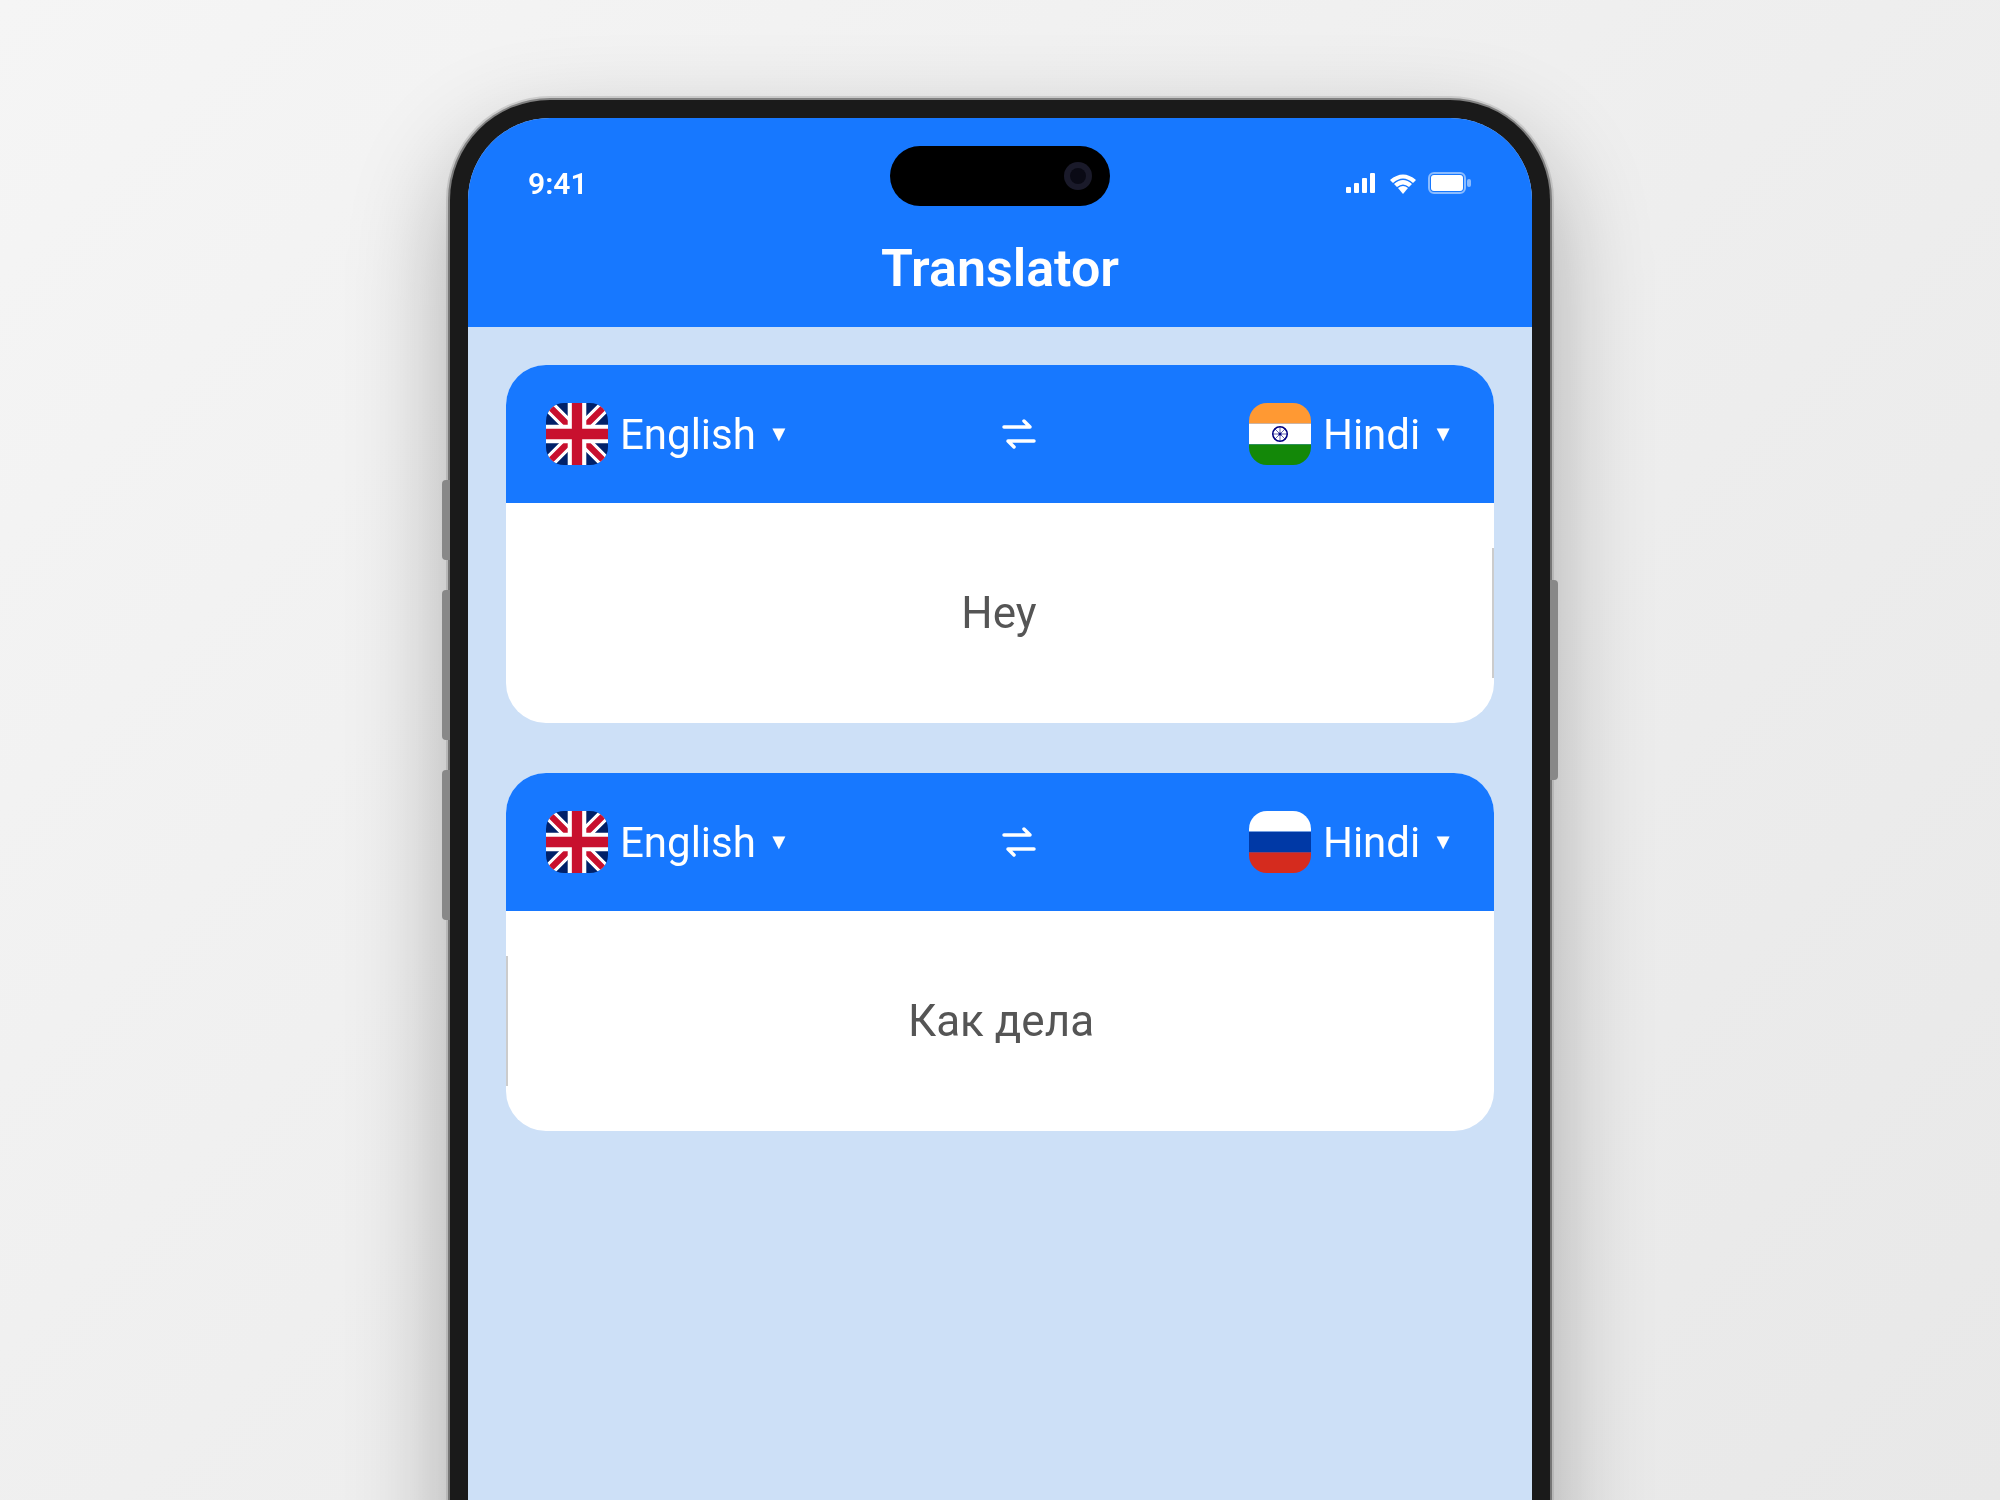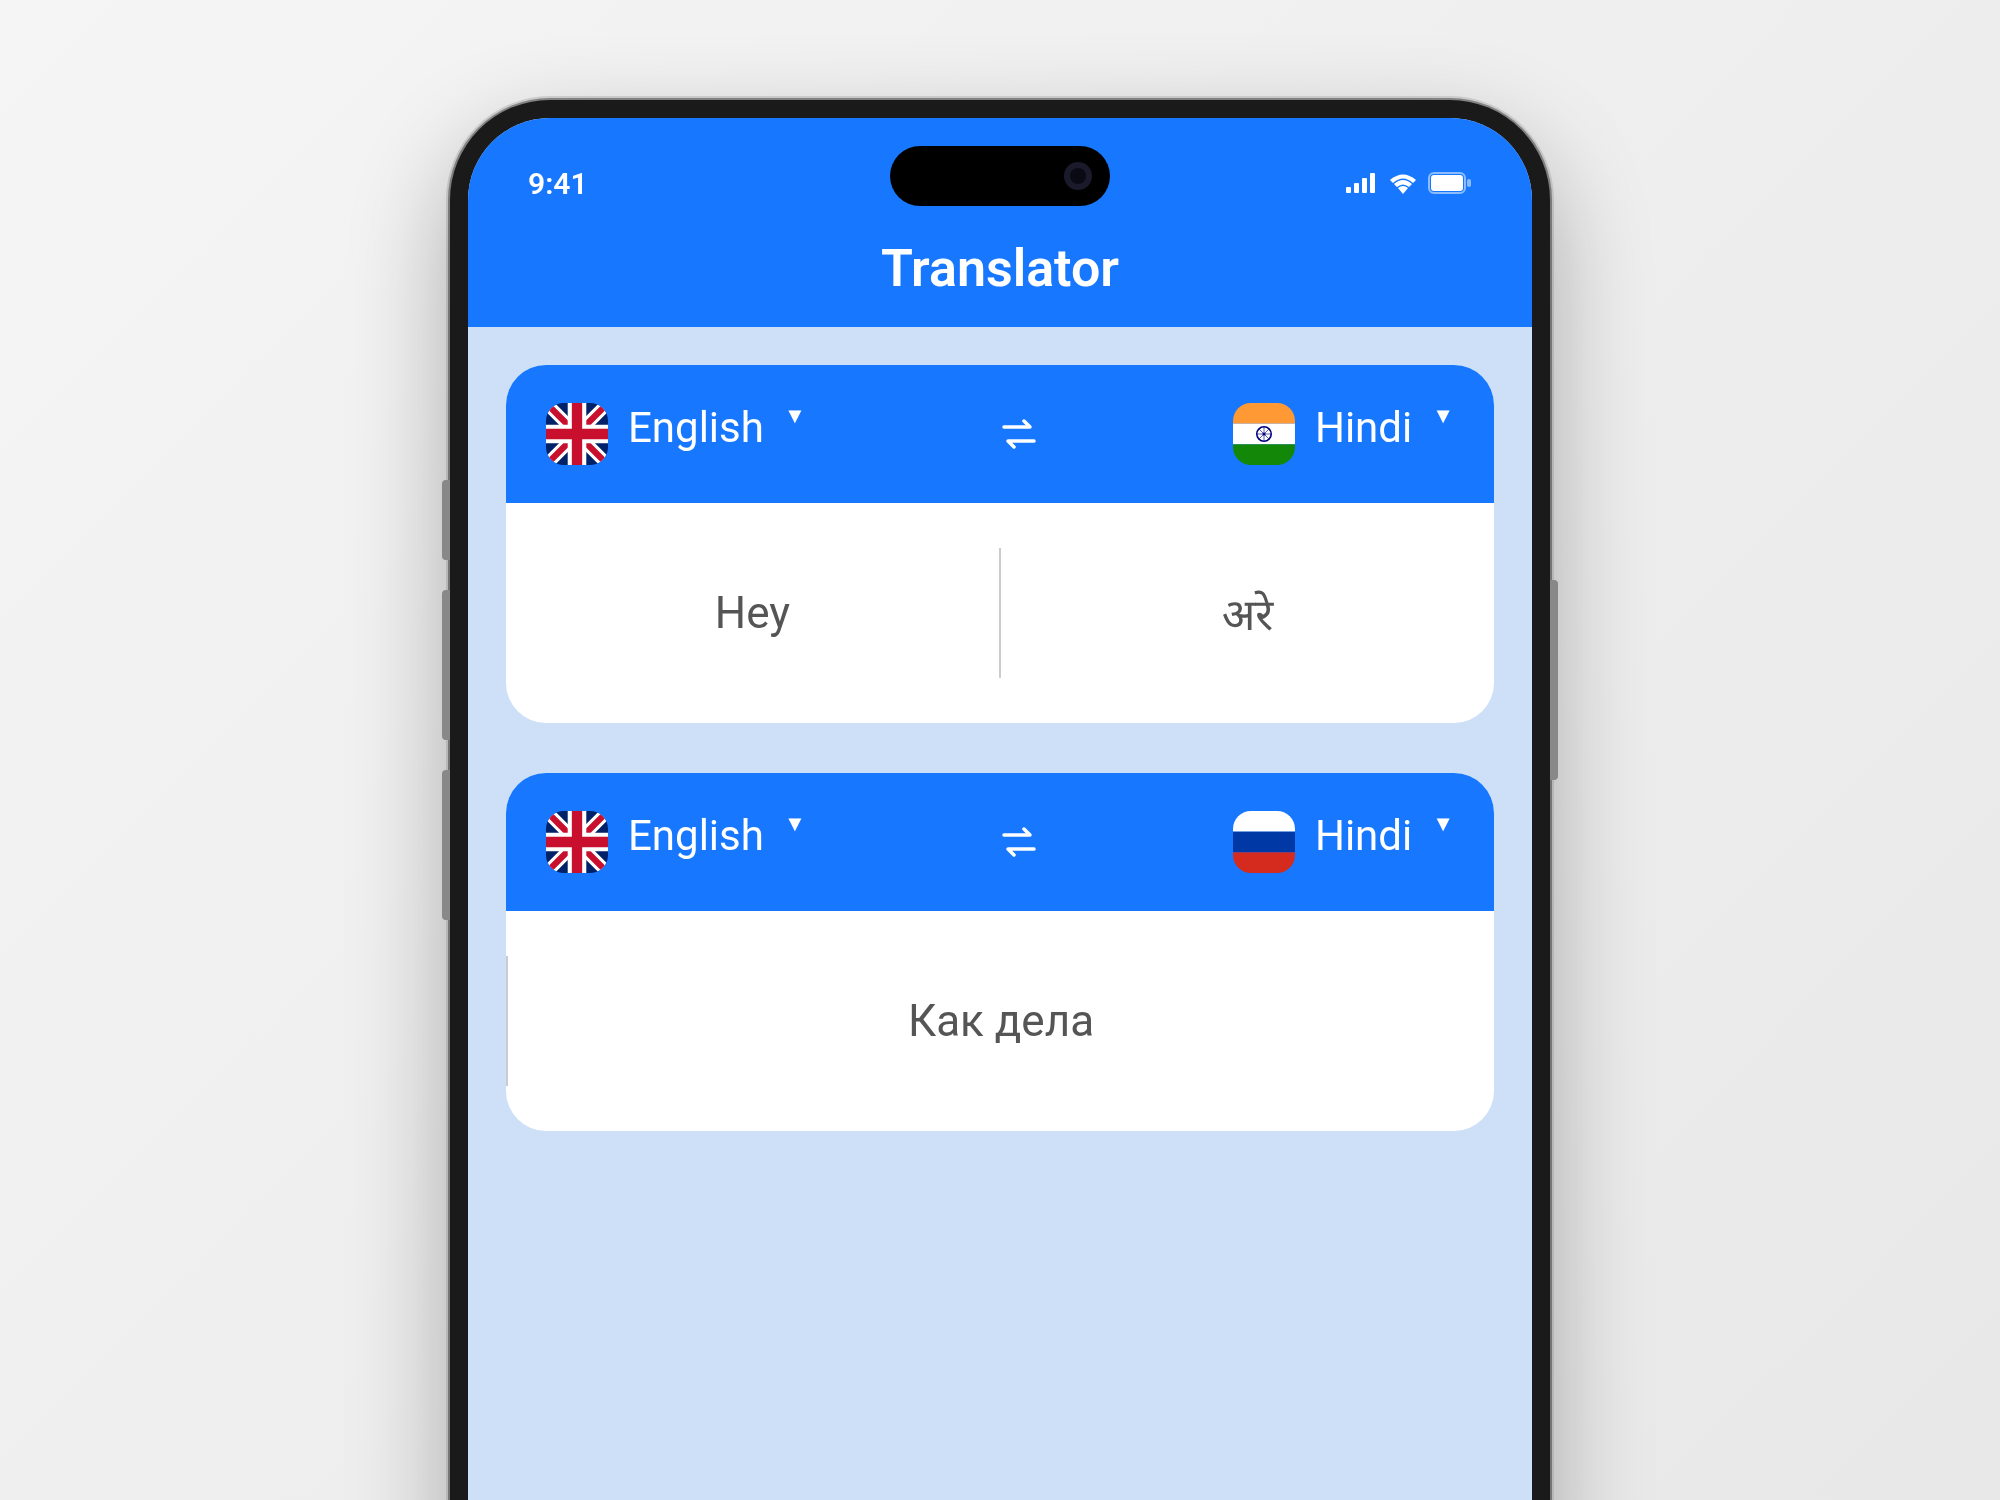--- a/index.html
+++ b/index.html
@@ -154,22 +154,22 @@
     .card-header {
       background: #1778FF;
       padding: 38px 40px;
       display: flex;
       align-items: center;
       justify-content: space-between;
     }
     
     .lang-selector {
       display: flex;
-      align-items: flex-start;
-      gap: 20px;
+      align-items: center;
+      gap: 12px;
       cursor: pointer;
     }
     
     .flag {
       width: 62px;
       height: 62px;
       border-radius: 18px;
       overflow: hidden;
       flex-shrink: 0;
     }
@@ -300,21 +300,20 @@
               </svg>
             </div>
             <span class="lang-label">Hindi</span>
             <span class="dropdown-arrow">▼</span>
           </div>
         </div>
 
         <div class="card-body">
           <div class="text-half">Hey</div>
           <div class="divider"></div>
-          <div class="text-half">अरे</div>
         </div>
       </div>
 
       <div class="card">
         <div class="card-header">
           <div class="lang-selector">
             <div class="flag">
               <svg viewBox="0 0 60 60" width="62" height="62">
                 <rect width="60" height="60" fill="#012169"></rect>
                 <path d="M0,0 L60,60 M60,0 L0,60" stroke="white" stroke-width="12"></path>

